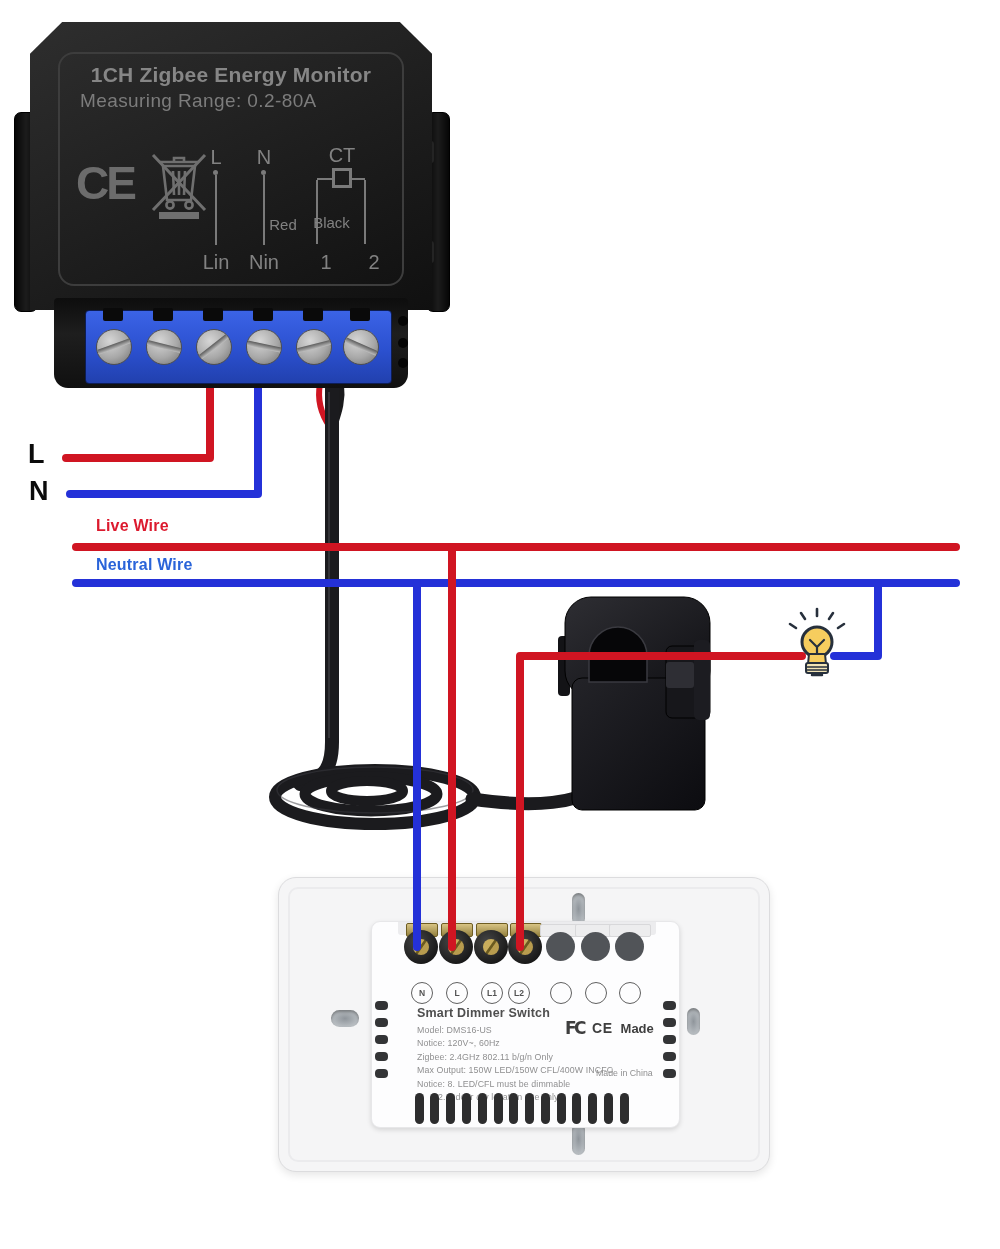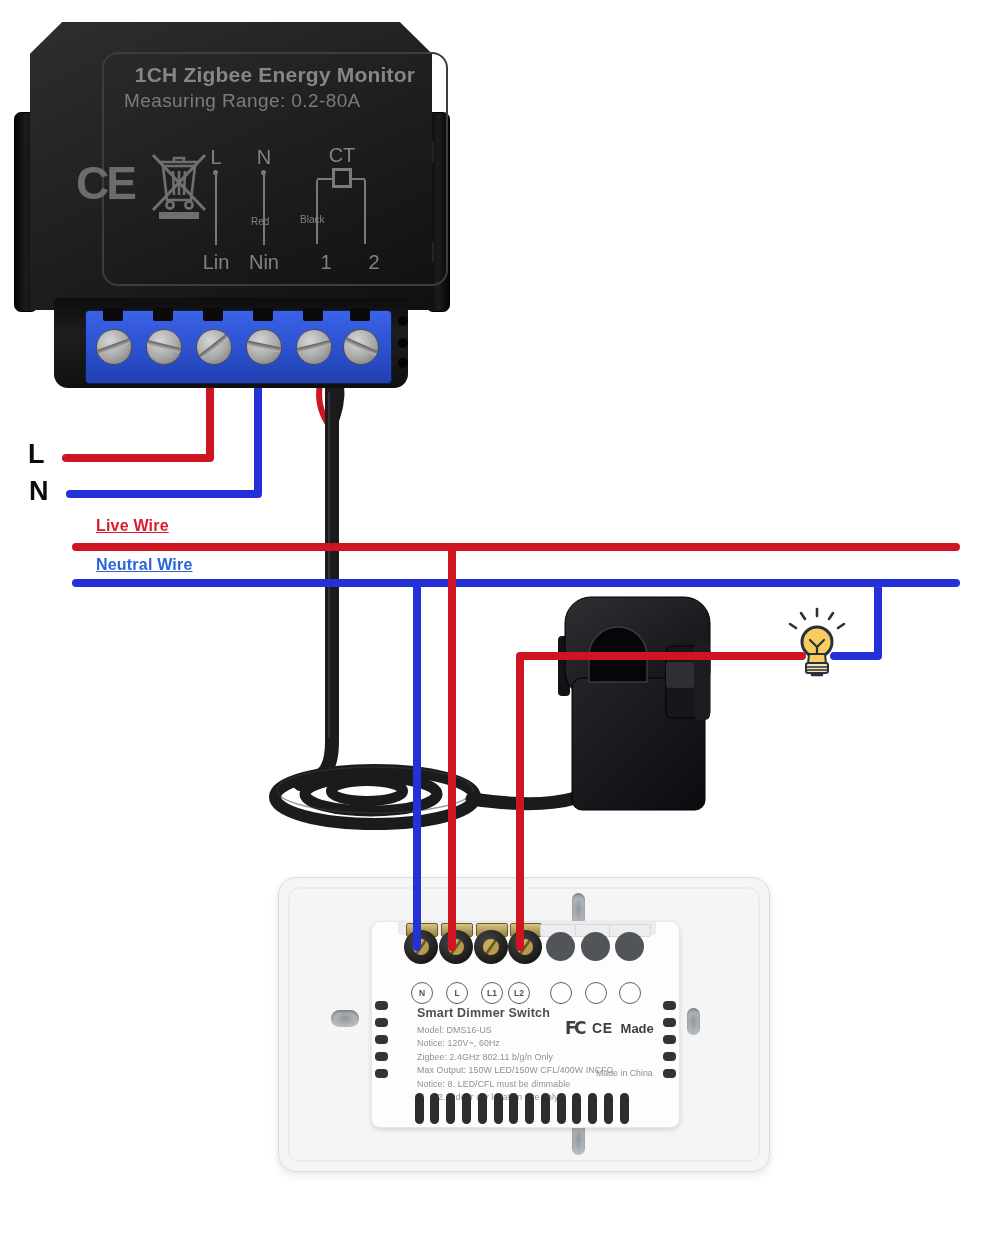--- a/index.html
+++ b/index.html
@@ -11,43 +11,43 @@
 
   
   .monitor{position:absolute;left:30px;top:22px;width:402px;height:366px;z-index:10;}
   .m-rail{position:absolute;width:22px;height:198px;top:90px;background:linear-gradient(90deg,#060606,#1c1c1c 50%,#060606);border-radius:7px;border:1px solid #000;}
   .m-rail.left{left:-16px;} .m-rail.right{left:396px;}
   .m-rail .notch{position:absolute;width:10px;height:22px;background:#242424;border-radius:3px;}
   .m-rail.left .notch{right:-3px;} .m-rail.right .notch{left:-3px;}
   .m-body{position:absolute;left:0;top:0;width:402px;height:288px;
           background:linear-gradient(155deg,#2e2e2e 0%,#222222 40%,#161616 80%,#101010 100%);
           clip-path:polygon(8% 0,92% 0,100% 11%,100% 100%,0 100%,0 11%);}
-  .m-face{position:absolute;left:28px;top:30px;width:342px;height:230px;border:2px solid #3d3d3d;border-radius:16px;color:#818181;margin-left:44px;}
+  .m-face{position:absolute;left:28px;top:30px;width:342px;height:230px;border:2px solid #3d3d3d;border-radius:16px;color:#818181;}
   .m-title{margin:9px 0 0;text-align:center;font-size:21px;font-weight:700;color:#868686;letter-spacing:.2px;}
   .m-line{margin:3px 0 0 20px;font-size:19px;color:#7c7c7c;letter-spacing:.4px;}
   .m-ce{position:absolute;left:46px;top:134px;font-size:46px;font-weight:600;color:#6c6c6c;letter-spacing:-3px;}
   .m-bin{position:absolute;left:118px;top:126px;}
   .dg{position:absolute;color:#828282;}
   .dg.big{font-size:20px;text-align:center;}
-  .dg.small{font-size:10px;text-align:left;}
+  .dg.small{font-size:15px;text-align:center;}
   .dgline{position:absolute;background:#7a7a7a;}
   .dgdot{position:absolute;width:5px;height:5px;border-radius:50%;background:#7a7a7a;}
   .dgsq{position:absolute;left:302px;top:146px;width:14px;height:14px;border:3px solid #7a7a7a;background:#1b1b1b;}
   .m-bottom{position:absolute;left:24px;top:276px;width:354px;height:90px;background:linear-gradient(#0d0d0d,#1e1e1e 40%,#101010);border-radius:4px 4px 14px 14px;}
   .t-block{position:absolute;left:55px;top:288px;width:305px;height:72px;border:1px solid #0d1d55;border-radius:4px;
            background:linear-gradient(180deg,#3b63e6 0%,#2b50cf 55%,#2140ae 100%);}
   .t-slot{position:absolute;top:286px;width:20px;height:13px;background:#0a0a0a;border-radius:2px;}
   .t-screw{position:absolute;top:307px;width:34px;height:34px;border-radius:50%;border:1px solid #4f4f4f;
            background:radial-gradient(circle at 38% 32%,#d6d6d6,#a8a8a8 55%,#777 95%);overflow:hidden;}
   .t-screw .sl{position:absolute;left:-2px;top:14px;width:38px;height:5px;background:linear-gradient(#5c5c5c,#bdbdbd);}
   .t-hole{position:absolute;width:10px;height:10px;border-radius:50%;background:#050505;left:368px;}
 
   
   .mainlabel{position:absolute;font-size:27px;font-weight:700;color:#0b0b0b;z-index:6;}
-  .wirelabel{position:absolute;font-size:16px;font-weight:700;z-index:6;letter-spacing:.2px;text-decoration:underline;}
+  .wirelabel{position:absolute;font-size:16px;font-weight:700;z-index:6;letter-spacing:.2px;}
   .wirelabel.live{color:var(--live_label,#dc1a2e);}
   .wirelabel.neutral{color:var(--neutral_label,#2a64d9);}
 
   
   .plate{position:absolute;left:278px;top:877px;width:490px;height:293px;background:#f5f5f6;
          border:1px solid #dcdcde;border-radius:18px;box-shadow:0 3px 8px rgba(0,0,0,.10);z-index:1;}
   .plate-inner{position:absolute;inset:9px;border:2px solid #ebebed;border-radius:10px;}
   .oval{position:absolute;background:radial-gradient(#8f959b,#bfc4c8 80%);box-shadow:inset 0 2px 3px rgba(0,0,0,.35);}
   .dmodule{position:absolute;left:92px;top:43px;width:307px;height:205px;background:#fdfdfe;border:1px solid #e7e7e9;
            border-radius:9px;box-shadow:0 2px 5px rgba(0,0,0,.13);}

